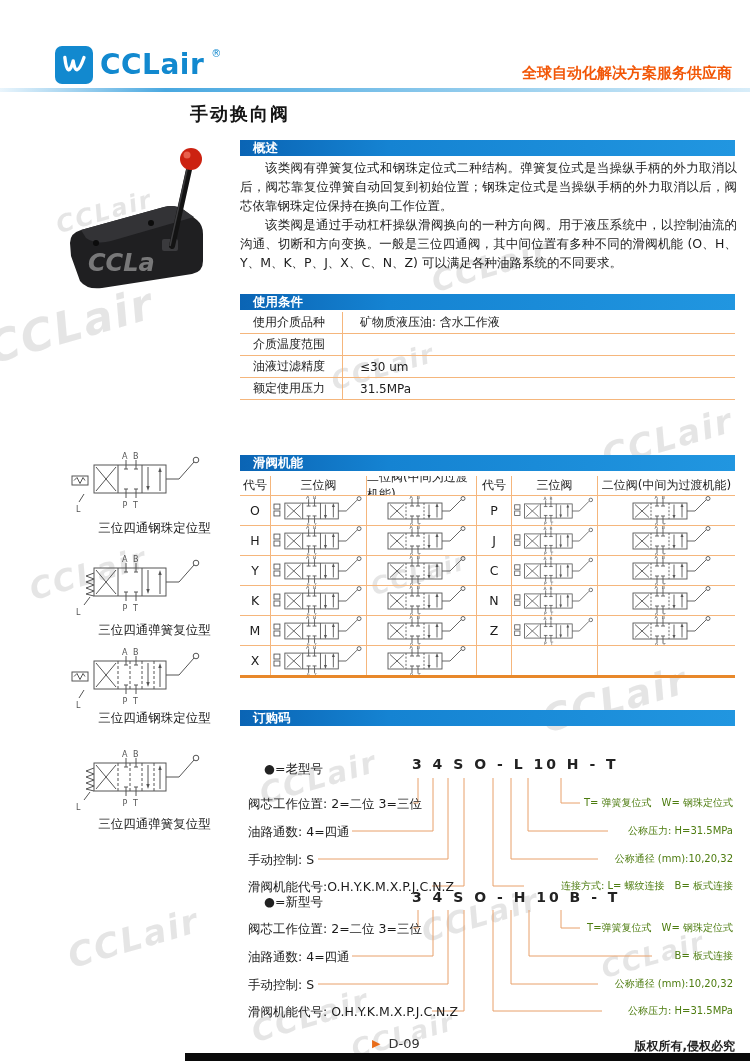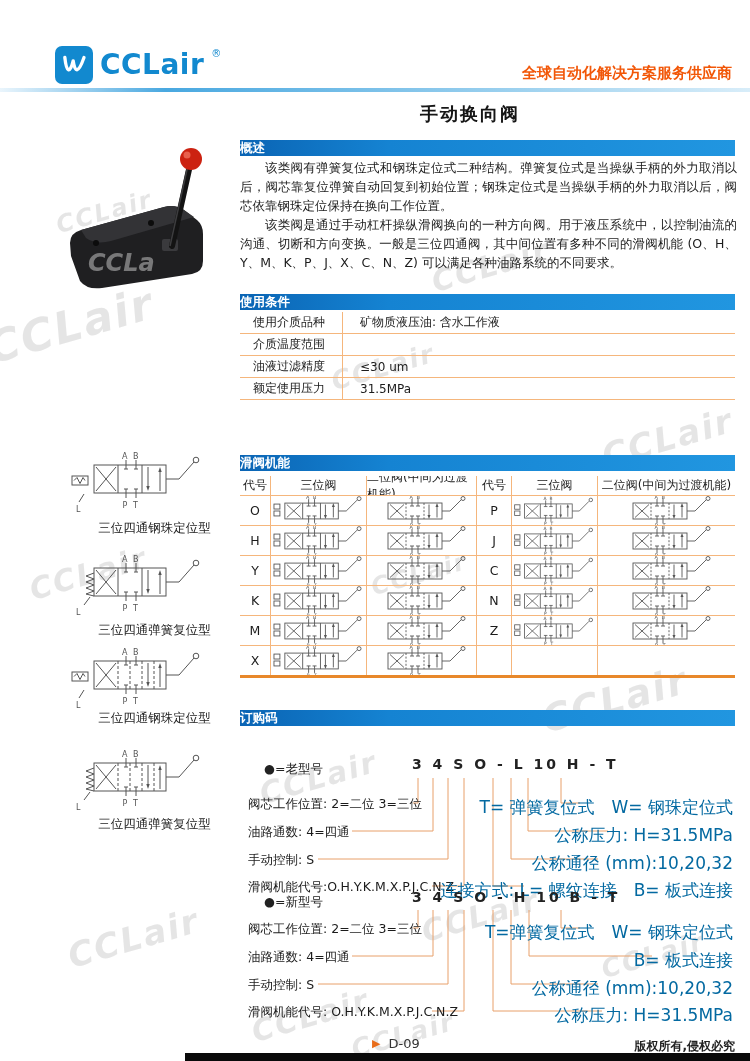--- a/index.html
+++ b/index.html
@@ -8,26 +8,26 @@
   .wm{position:absolute;color:#bdbdbd;opacity:.38;font-weight:bold;font-style:italic;
       transform:rotate(-16deg);letter-spacing:2px;pointer-events:none;white-space:nowrap;z-index:1;}
   
   .logo{position:absolute;left:55px;top:46px;display:flex;align-items:flex-start;gap:7px;z-index:3;}
   .logo-badge{width:38px;height:38px;background:#1289cf;border-radius:7px;display:flex;align-items:center;justify-content:center;}
   .logo-text{font-size:28px;font-weight:bold;color:#1289cf;line-height:38px;letter-spacing:.5px;}
   .logo-reg{font-size:10px;color:#1289cf;margin-top:2px;}
   .slogan{position:absolute;right:18px;top:64px;color:#f25708;font-weight:bold;font-size:15px;z-index:3;}
   .header-rule{position:absolute;left:0;top:88px;width:750px;height:4px;
       background:linear-gradient(90deg,#eaf5fc 0%,#49a8e0 22%,#9fd2ef 70%,#d8edf9 100%);z-index:2;}
-  .page-title{position:absolute;left:190px;top:102px;width:560px;text-align:center;
+  .page-title{position:absolute;left:190px;top:102px;width:560px;text-align:left;
       font-size:18px;font-weight:bold;color:#151515;letter-spacing:2px;z-index:3;}
   
   .section-bar{position:absolute;left:240px;width:495px;height:16px;line-height:16px;
       background:linear-gradient(90deg,#0a64b4 0%,#1583d2 30%,#2196e0 100%);
-      color:#fff;font-weight:bold;font-size:12.5px;box-sizing:border-box;z-index:3;}
+      color:#fff;font-weight:bold;font-size:12.5px;padding-left:13px;box-sizing:border-box;z-index:3;}
   
   .overview-text{position:absolute;left:240px;top:158px;width:497px;font-size:12.5px;
       line-height:19px;color:#1b1b1b;text-align:justify;z-index:3;}
   .overview-text p{margin:0;text-indent:2em;}
   
   .cond-table{position:absolute;left:240px;top:312px;width:495px;z-index:3;}
   .cond-row{display:flex;height:21px;border-bottom:1px solid #f5b67c;align-items:center;font-size:12px;}
   .cond-label{width:103px;padding-left:13px;height:100%;display:flex;align-items:center;border-right:1px solid #f5b67c;box-sizing:border-box;}
   .cond-value{padding-left:17px;white-space:nowrap;}
   
@@ -42,21 +42,21 @@
   .diagram{position:absolute;left:64px;z-index:3;}
   .diag-caption{position:absolute;left:72px;width:165px;text-align:center;font-size:12.5px;color:#222;z-index:3;}
   
   .photo{position:absolute;left:56px;top:143px;z-index:2;}
   
   .ord-block{position:absolute;left:240px;width:495px;z-index:3;}
   .ord-bullet{position:absolute;left:24px;top:6px;font-size:12.5px;color:#222;}
   .ord-code{position:absolute;left:172px;top:1px;font-size:14px;font-weight:bold;color:#222;letter-spacing:3px;white-space:nowrap;}
   .ord-lines{position:absolute;left:0;top:0;}
   .ord-ll{position:absolute;left:8px;font-size:12.5px;color:#1b1b1b;white-space:nowrap;}
-  .ord-rl{position:absolute;right:2px;font-size:17px;color:#0369a1;white-space:nowrap;text-align:right;}
+  .ord-rl{position:absolute;right:2px;font-size:10px;color:#4d7c0f;white-space:nowrap;text-align:right;}
   
   .footer-page{position:absolute;left:372px;top:1036px;font-size:13px;color:#333;display:flex;align-items:center;gap:8px;z-index:3;}
   .tri{color:#e86c1a;font-size:11px;}
   .footer-copy{position:absolute;right:15px;top:1038px;font-size:12px;font-weight:bold;color:#222;z-index:3;}
   .bottom-bar{position:absolute;left:185px;top:1053px;width:565px;height:8px;background:#0a0a0a;z-index:3;}
 </style>
 </head>
 <body>
 
 <div class="page">

